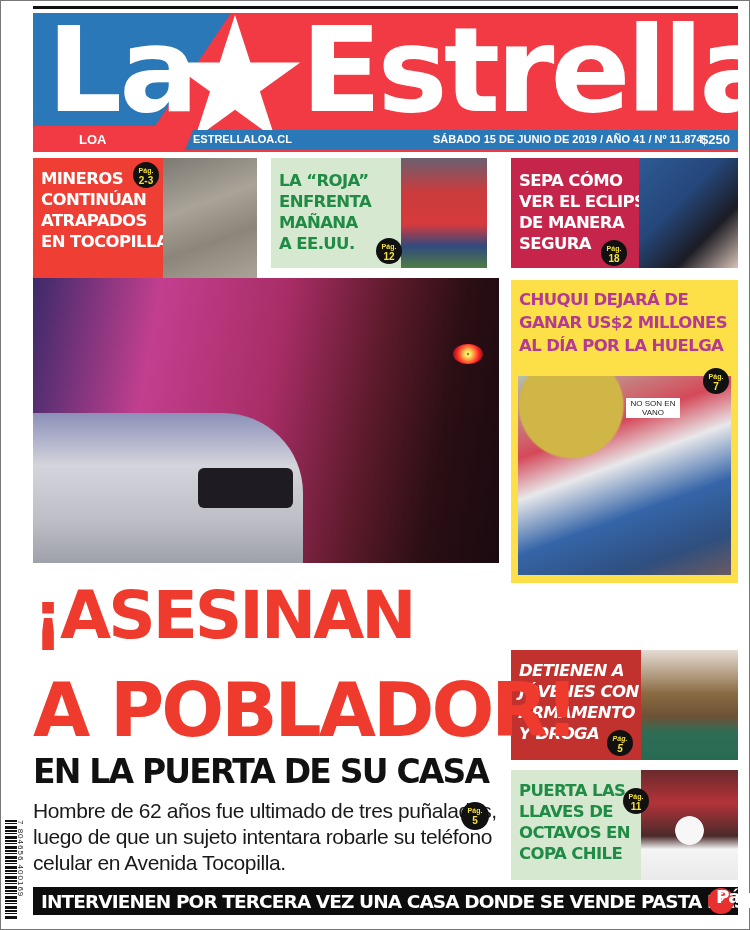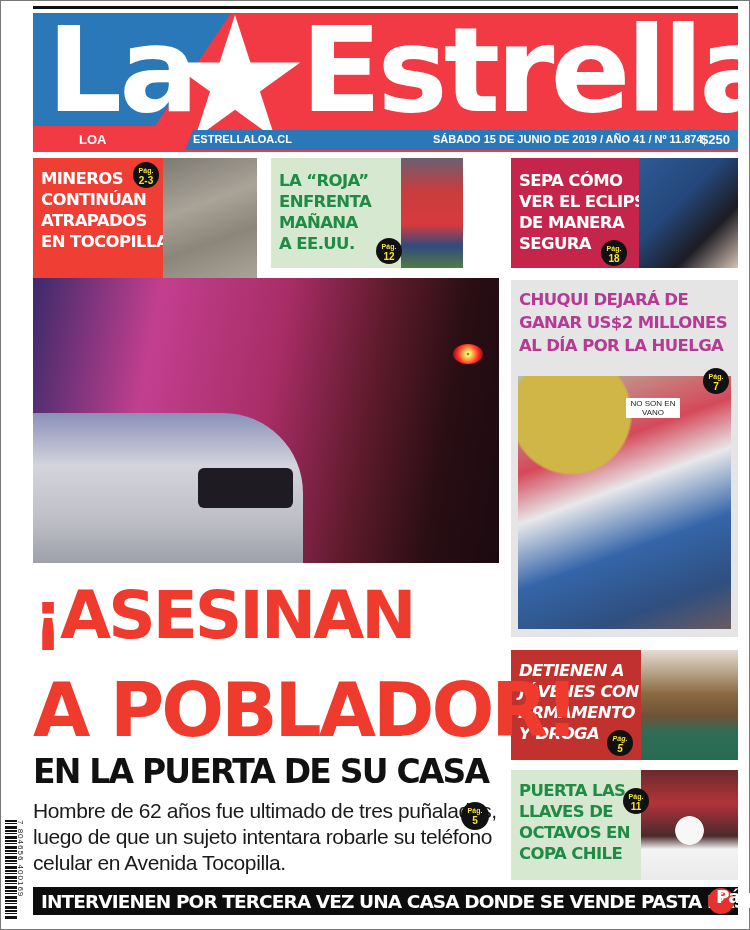--- a/index.html
+++ b/index.html
@@ -27,27 +27,27 @@
   
   .teaser { position: absolute; overflow: hidden; }
   .teaser .txt { position: absolute; left: 8px; font-weight: 900; font-size: 16.5px; line-height: 21px; color: #fff; font-family: "DejaVu Sans", sans-serif; letter-spacing: -0.6px; }
   .teaser .pic { position: absolute; top: 0; bottom: 0; }
   .badge { position: absolute; width: 26px; height: 26px; border-radius: 50%; background: #111; color: #f5e23a; text-align: center; font-weight: bold; line-height: 9px; padding-top: 4px; font-size: 7px; }
   .badge b { display: block; font-size: 10px; line-height: 11px; }
   .badge.red { background: #e8302f; color: #fff; }
 
   .t1 { left: 33px; top: 158px; width: 224px; height: 136px; background: #ef3e33; }
   .t1 .pic { left: 130px; width: 94px; background: linear-gradient(160deg,#7d7a72 0%,#a9a398 35%,#8c8579 60%,#b4ada1 100%); }
-  .t2 { left: 271px; top: 158px; width: 192px; height: 110px; background: #d6e8cf; }
+  .t2 { left: 271px; top: 158px; width: 216px; height: 110px; background: #d6e8cf; }
   .t2 .txt { color: #1f8b44; }
   .t2 .pic { left: 130px; width: 96px; background: linear-gradient(180deg,#6a6070 0%,#c93c3e 30%,#d83a3c 60%,#314a7e 80%,#4f7c45 100%); }
   .t3 { left: 511px; top: 158px; width: 227px; height: 110px; background: #c5254a; }
   .t3 .pic { left: 128px; width: 99px; background: linear-gradient(135deg,#2e5a94 0%,#25477b 40%,#1c1c24 70%,#d8c3b5 100%); }
 
-  .t4 { left: 511px; top: 280px; width: 227px; height: 357px; background: #e5e5e5; padding-left: 45px; }
+  .t4 { left: 511px; top: 280px; width: 227px; height: 303px; background: #fde047; padding-left: 45px; }
   .t4 .txt { color: #b53a94; font-size: 16.5px; line-height: 23px; top: 8px; }
   .t4 .pic { left: 7px; right: 7px; top: 96px; bottom: 8px; background:
       radial-gradient(circle at 25% 15%, #cfb646 0 22%, transparent 23%),
       linear-gradient(160deg,#b5bfa8 0%,#d5495a 30%,#e8e8ea 45%,#3565a8 65%,#2f4f7f 85%,#6a5a60 100%); }
 
   .t5 { left: 511px; top: 650px; width: 227px; height: 110px; background: #c1312e; font-style: italic; }
   .t5 .pic { left: 130px; width: 97px; background: linear-gradient(180deg,#e6dcd4 0%,#8a6a42 40%,#6e5237 60%,#2f6d55 75%,#276b53 100%); }
   .t6 { left: 511px; top: 770px; width: 227px; height: 110px; background: #d6e8cf; }
   .t6 .txt { color: #1f8b44; }
   .t6 .pic { left: 130px; width: 97px; background: radial-gradient(circle at 50% 55%, #f7f7f7 0 18%, transparent 19%), linear-gradient(180deg,#6a2a2d 0%,#b33339 30%,#4a2a2b 60%,#f4f4f4 72%,#eaeaea 100%); }

